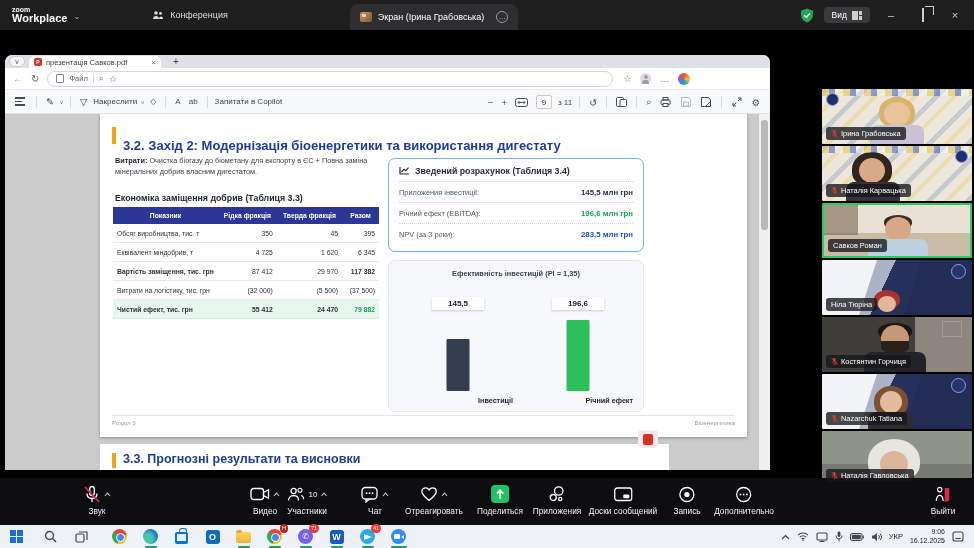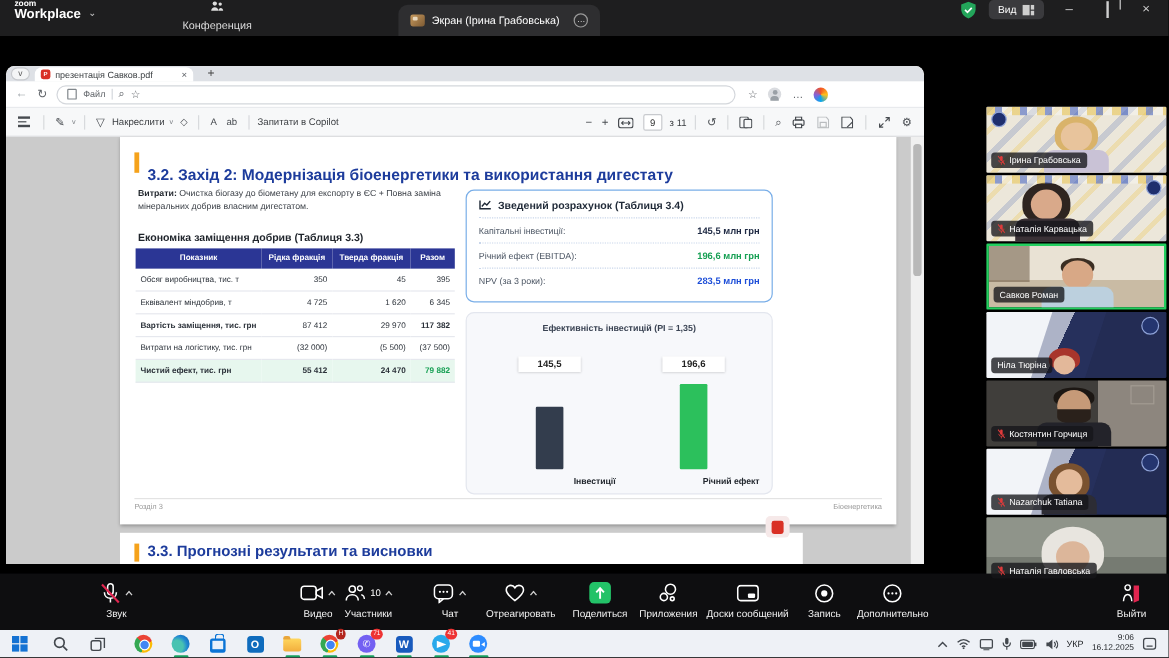--- a/index.html
+++ b/index.html
@@ -1,28 +1,28 @@
 <!DOCTYPE html>
 <html><head>
 <meta charset="utf-8">
 <style>
   * { margin:0; padding:0; box-sizing:border-box; }
   html,body { background:#000; }
   body { font-family:"Liberation Sans", sans-serif; }
   .stage { position:relative; width:974px; height:548px; overflow:hidden; background:#050507; }
 
   
-  .topbar { position:absolute; left:0; top:0; width:974px; height:30px; background:#1e1e1f; display:flex; align-items:flex-start; }
+  .topbar { position:absolute; left:0; top:0; width:974px; height:30px; background:#1e1e1f; display:flex; align-items:center; }
   .logo-block { display:flex; align-items:flex-start; gap:6px; margin-left:12px; }
   .logo-txt { color:#fff; line-height:1; }
   .logo-small { font-size:7px; font-weight:bold; display:block; }
   .logo-main { font-size:11px; font-weight:bold; display:block; }
   .logo-chev { color:#bbb; font-size:8px; margin-top:6px; }
   .top-tab { display:flex; align-items:center; gap:6px; color:#ddd; font-size:9px; height:30px; padding:0 12px; }
-  .top-tab.meeting { margin-left:60px;flex-direction:column; }
+  .top-tab.meeting { margin-left:60px; }
   .top-tab.screen { margin-left:110px; background:#2e2e30; border-radius:8px 8px 0 0; height:26px; margin-top:4px; color:#fff; padding:0 10px; }
   .thumb-ico { width:12px; height:10px; border-radius:2px; background:linear-gradient(135deg,#c79a5e,#7d5a33); position:relative; }
   .thumb-ico::after{content:"";position:absolute;left:2px;top:2px;width:4px;height:3px;background:#e8d8be;border-radius:1px;}
   .circle-ellipsis { width:12px; height:12px; border:1px solid #9a9a9a; border-radius:50%; color:#ddd; font-size:7px; line-height:9px; text-align:center; margin-left:6px; }
   .topbar-right { margin-left:auto; display:flex; align-items:center; gap:10px; margin-right:8px; }
   .view-pill { display:flex; align-items:center; gap:5px; background:#3a3a3d; border-radius:4px; padding:3px 8px; color:#fff; font-size:8.5px; }
   .win-btn { color:#cfcfcf; font-size:11px; width:22px; text-align:center; }
   .restore-box { width:8px; height:8px; border:1px solid #cfcfcf; margin:0 auto; position:relative; }
   .restore-box::before { content:""; position:absolute; left:2px; top:-3px; width:8px; height:8px; border:1px solid #cfcfcf; border-left:none; border-bottom:none; }
 
@@ -366,21 +366,21 @@
 
           <div class="sumbox">
             <div class="sum-title">
               <svg class="ic" width="11" height="9" viewBox="0 0 11 9">
                   <path d="M1 1v7h9" stroke="#1f2937" fill="none" stroke-width="1.2"></path>
                   <path d="M2.5 6l2.4-2.6 1.8 1.4L9.5 1.6" stroke="#1f2937" fill="none" stroke-width="1.2"></path>
                 </svg>
               <span>Зведений розрахунок (Таблиця 3.4)</span>
             </div>
             <div class="sum-row">
-              <span class="sum-label">Капітальні інвестиції:</span>
+              <span class="sum-label">Приложения інвестиції:</span>
               <span class="sum-val" style="color:#1f2a44">145,5 млн грн</span>
             </div>
             <div class="sum-row">
               <span class="sum-label">Річний ефект (EBITDA):</span>
               <span class="sum-val" style="color:#17a054">196,6 млн грн</span>
             </div>
             <div class="sum-row">
               <span class="sum-label">NPV (за 3 роки):</span>
               <span class="sum-val" style="color:#1d4ed8">283,5 млн грн</span>
             </div>

